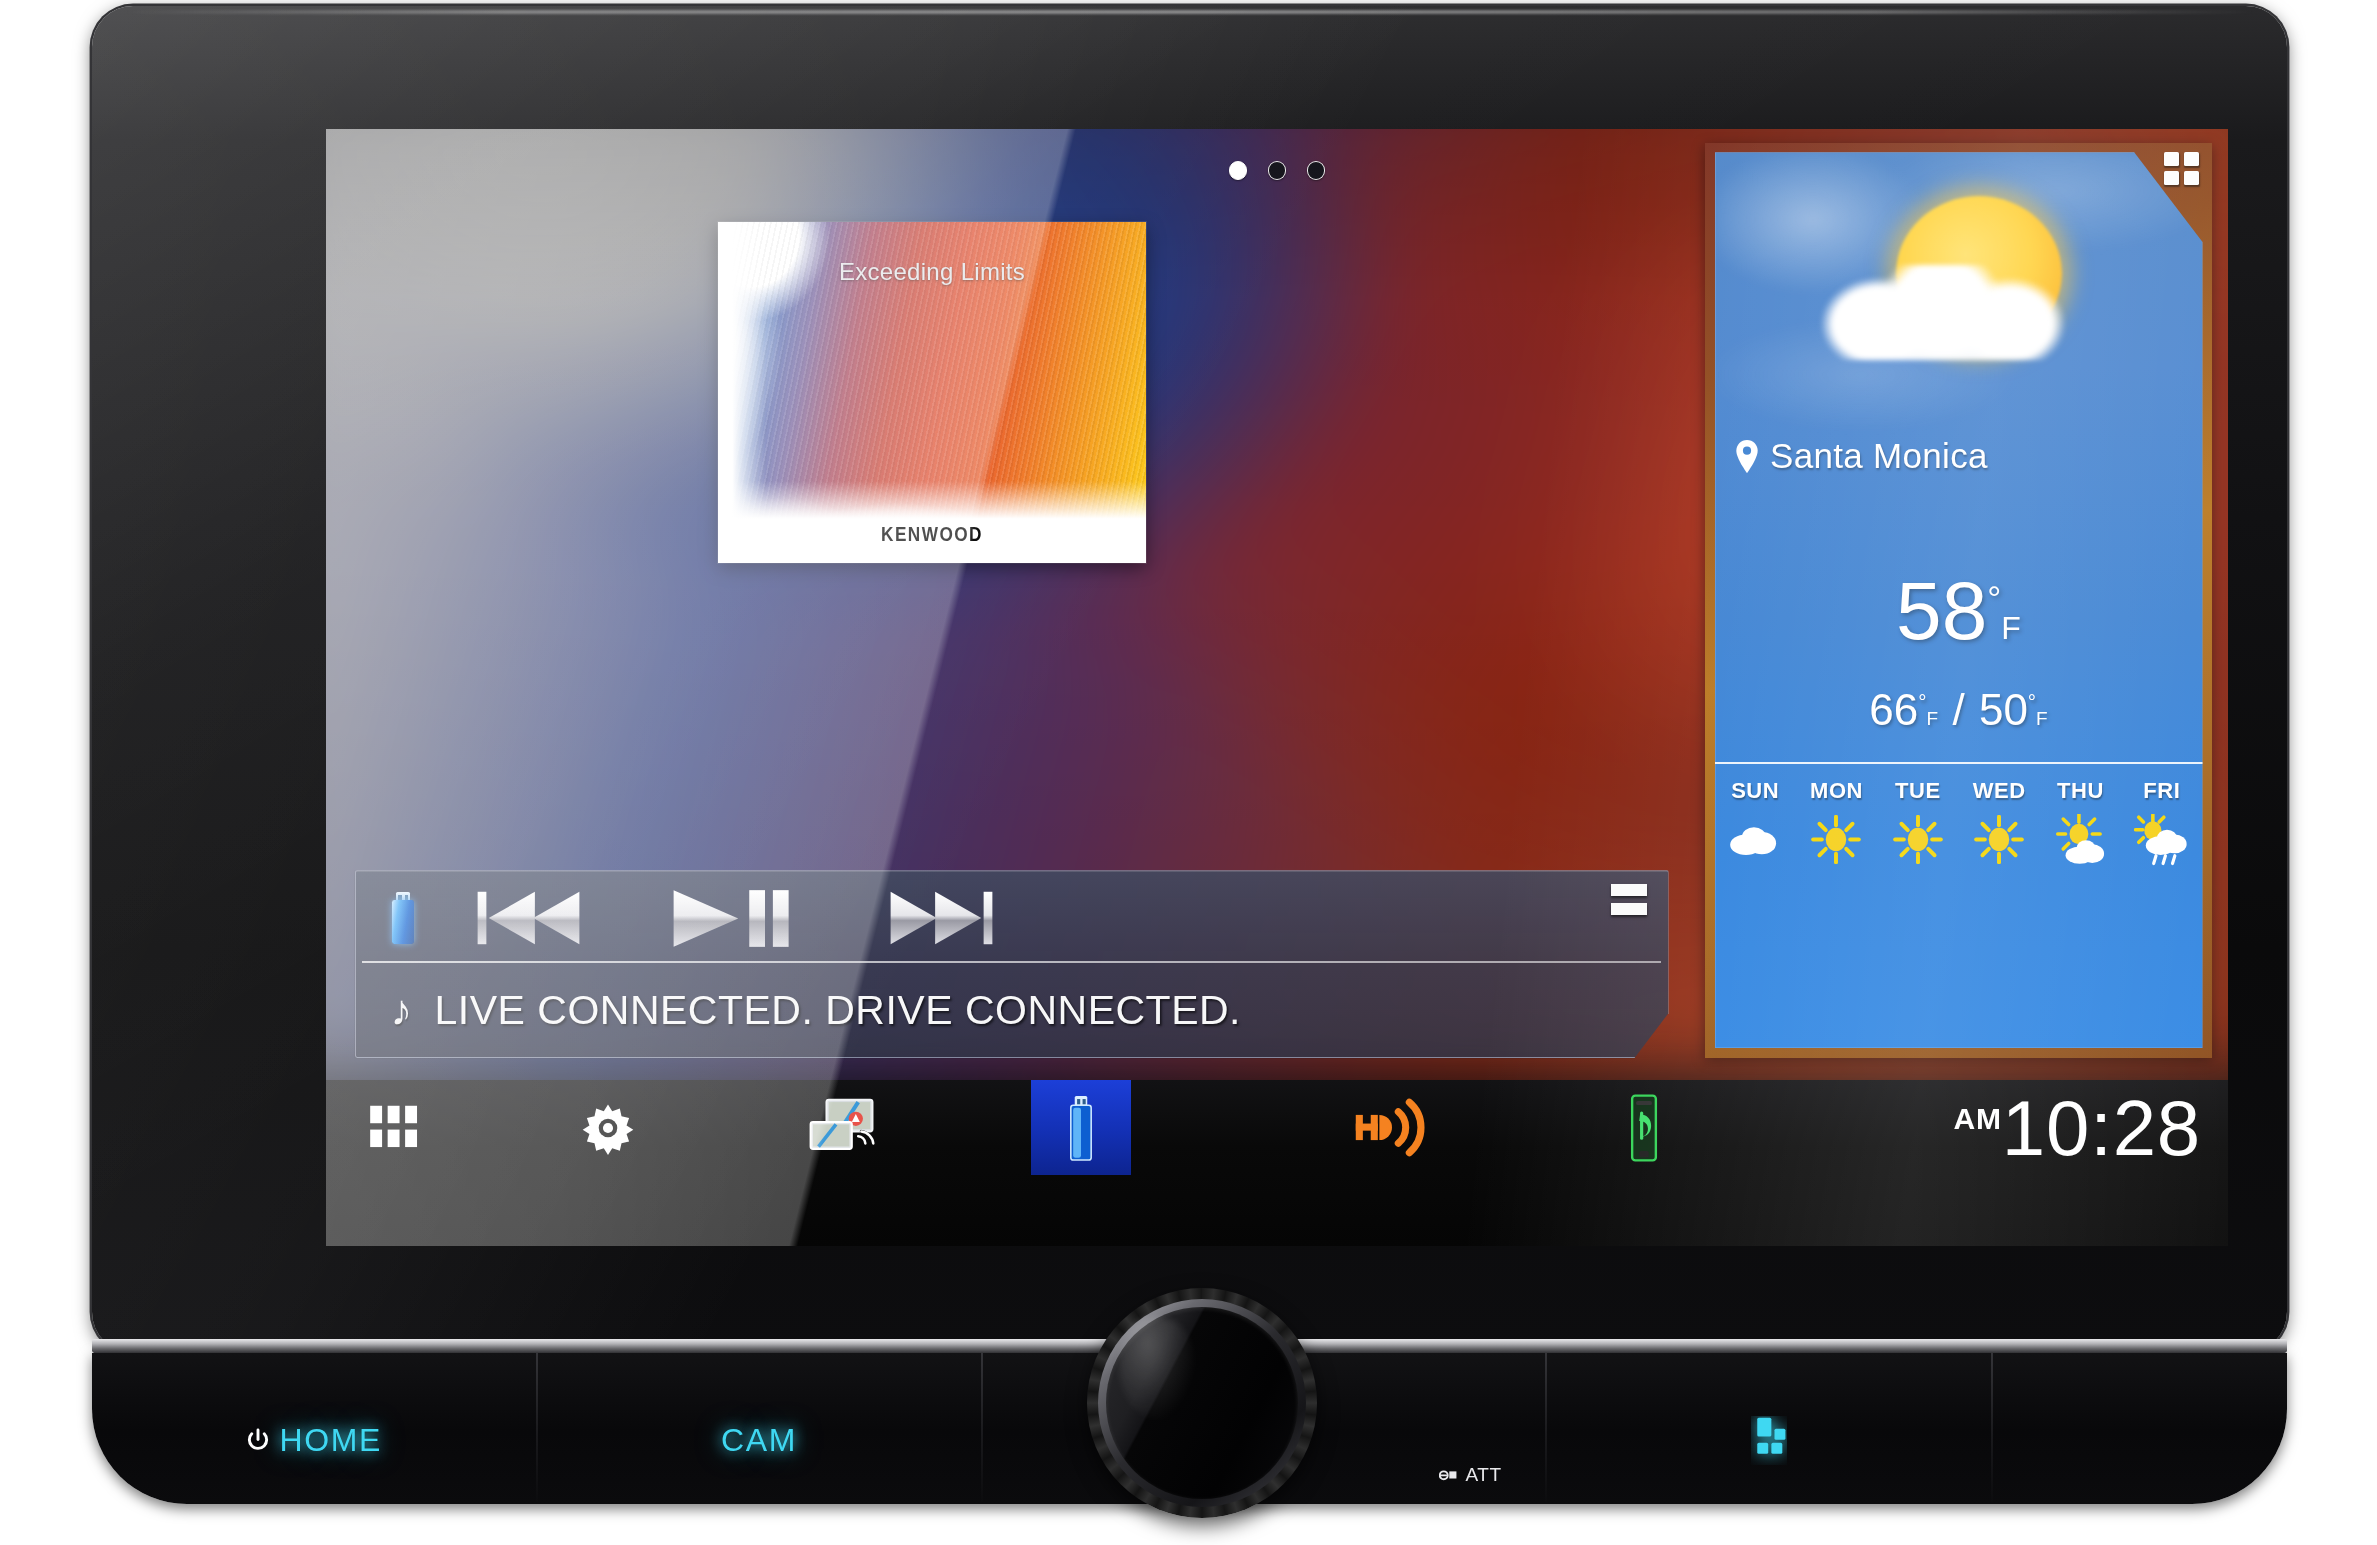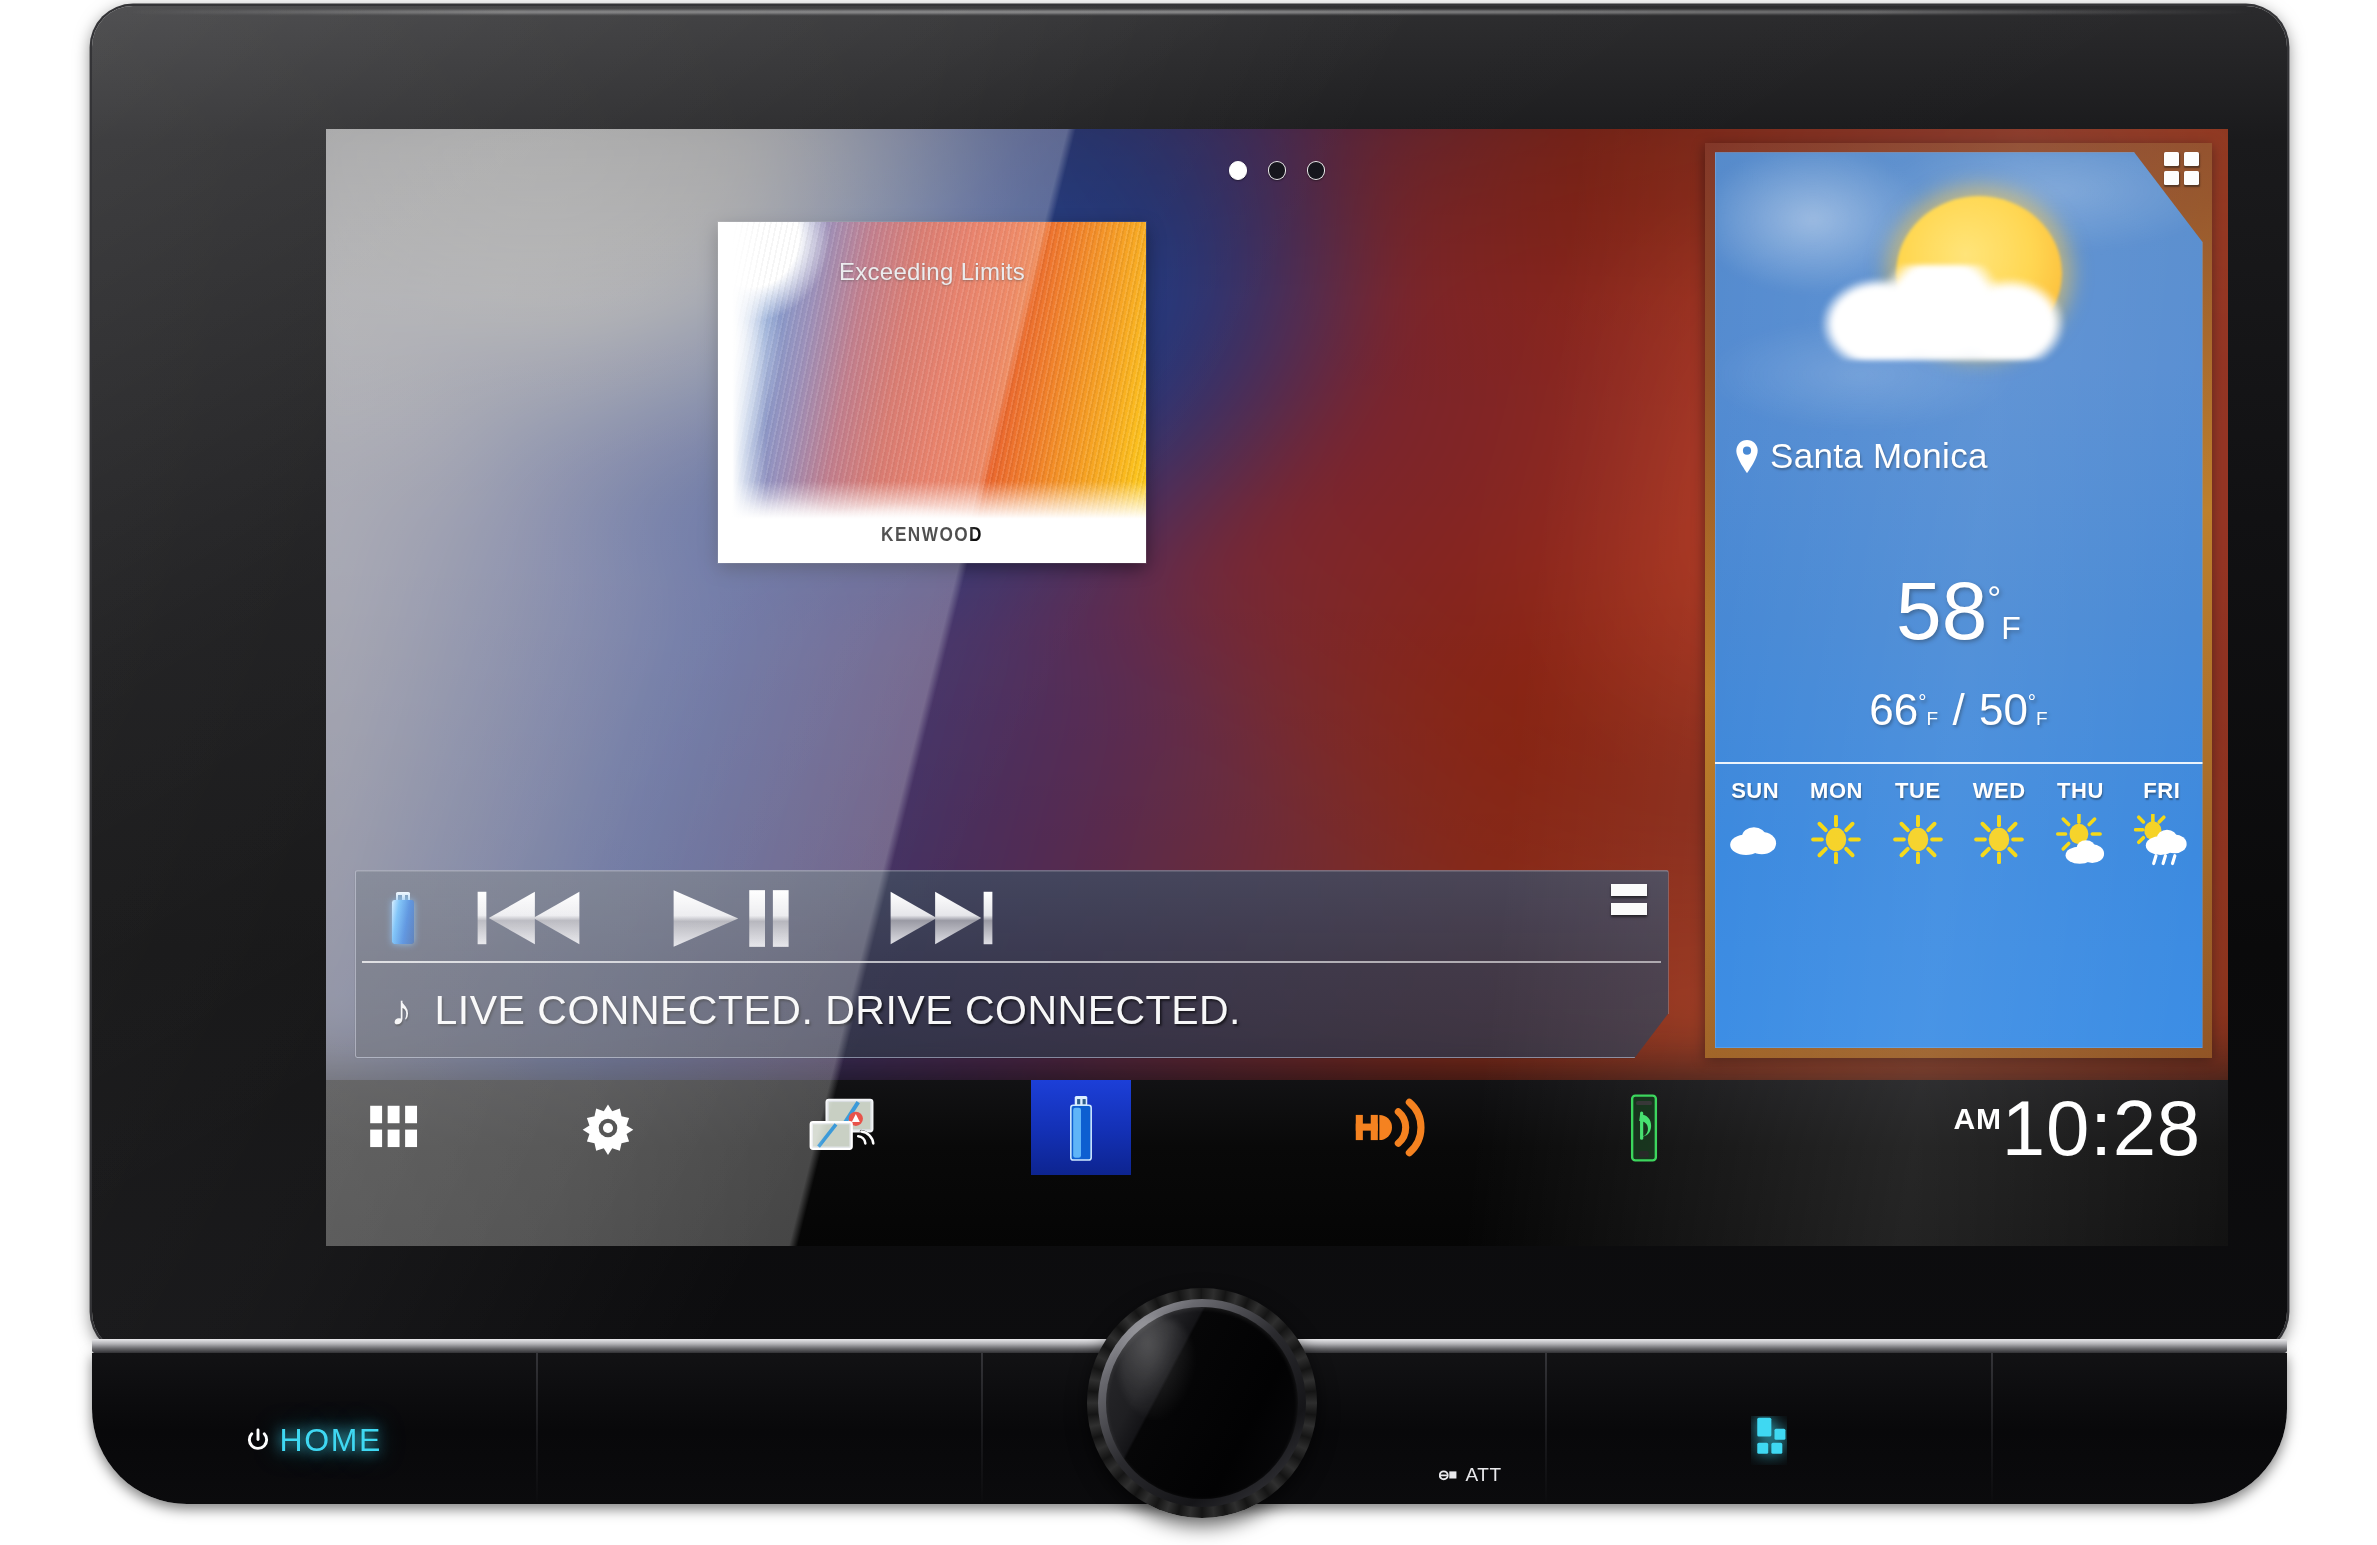--- a/index.html
+++ b/index.html
@@ -603,20 +603,25 @@
         <span class="hw-label">
           <svg width="24" height="25" viewBox="0 0 24 26">
             <path d="M12 2 v10" stroke="#ffffff" stroke-width="3" stroke-linecap="round" fill="none"></path>
             <path d="M5.5 6 a9 9 0 1 0 13 0" stroke="#ffffff" stroke-width="3" fill="none" stroke-linecap="round"></path>
           </svg>
           <span>HOME</span>
         </span>
       </div>
       <div class="hw-div" style="left:444px;"></div>
 
+      <div class="hw-btn" style="left:445px;width:444px;">
+        <span class="hw-label">
+            <span>CAM</span>
+          </span>
+      </div>
       <div class="hw-div" style="left:889px;"></div>
 
       <div class="hw-btn" style="left:891px;width:412px;">
         <span class="hw-small" style="left:auto;position:relative;top:35px;">
           <span>MENU</span>
           <svg width="19" height="17.4" viewBox="0 0 24 22">
             <circle cx="15" cy="11" r="8" fill="none" stroke="#e9e9ec" stroke-width="2.4"></circle>
             <path d="M2 11 h13 M10 6 l6 5 -6 5" stroke="#e9e9ec" stroke-width="2.4" fill="none" stroke-linecap="round" stroke-linejoin="round"></path>
           </svg>
         </span>

